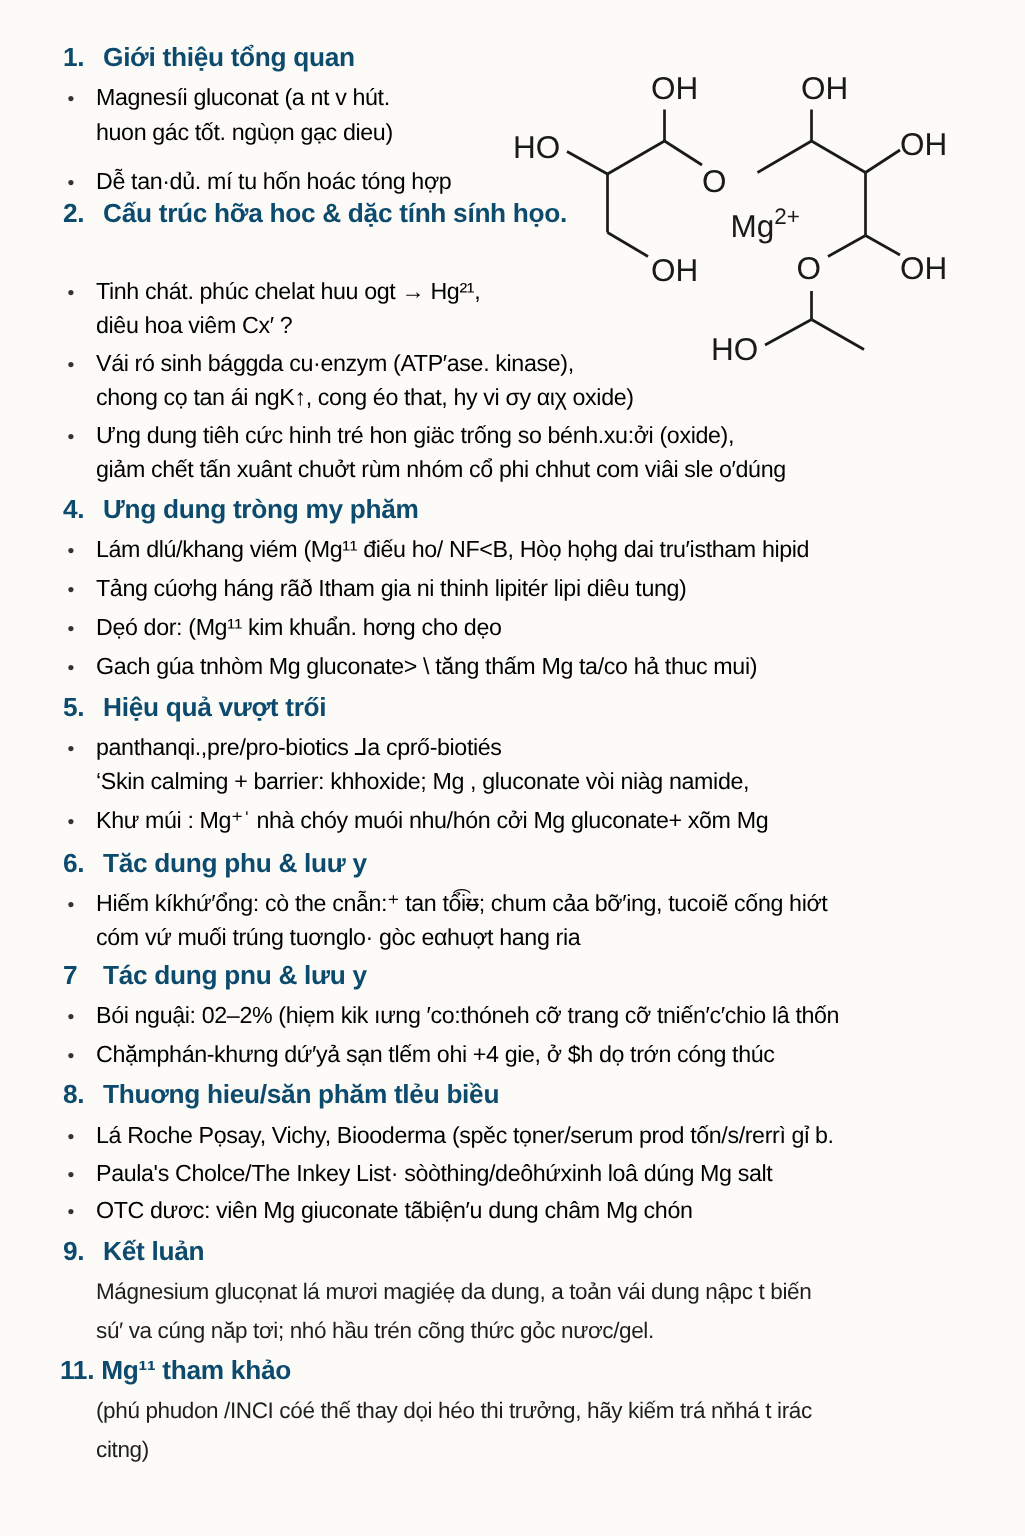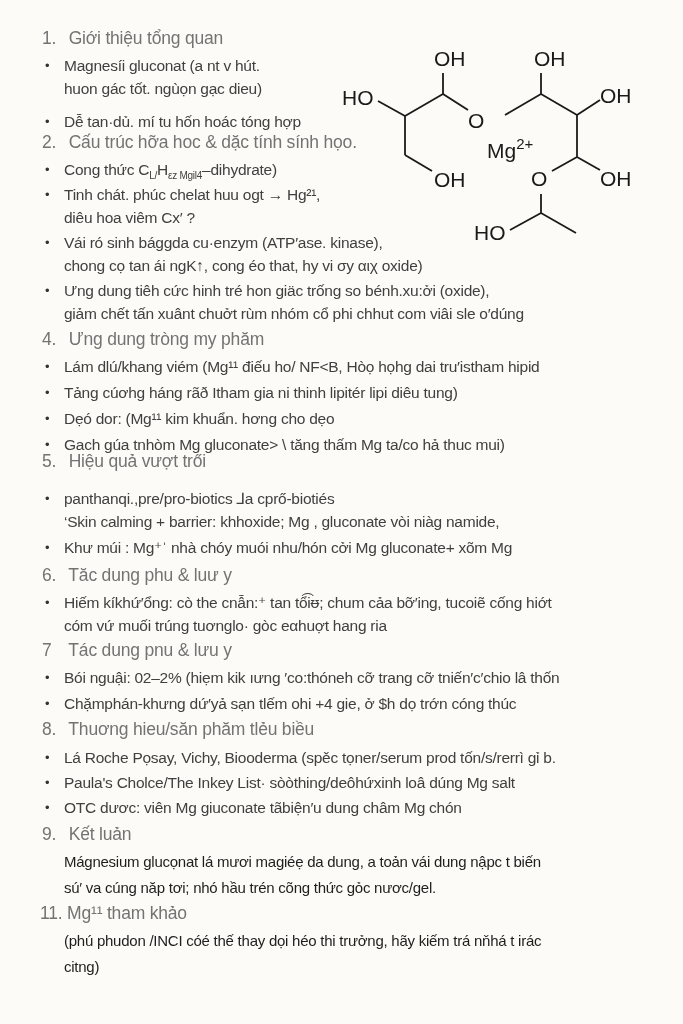--- a/index.html
+++ b/index.html
@@ -6,28 +6,28 @@
   body {
     width: 683px; height: 1024px; overflow: hidden;
     background: #fcfbf7;
     font-family: "Liberation Sans", "DejaVu Sans", sans-serif;
     color: #1c1c1c;
     position: relative;
   }
   .doc { position: absolute; left: 0; top: 0; width: 683px; height: 1024px; }
   .h {
     position: absolute; left: 42px;
-    font-weight: normal; font-size: 17.5px; letter-spacing: -0.2px;
-    white-space: nowrap; color: #737373;
+    font-weight: bold; font-size: 17.5px; letter-spacing: -0.2px;
+    white-space: nowrap; color: #0c4a6e;
   }
   .h .num { display: inline-block; min-width: 22px; }
   .li {
     position: absolute; left: 64px;
     font-size: 15.5px; line-height: 23px; letter-spacing: -0.25px;
-    white-space: nowrap; color: #404040;
+    white-space: nowrap; color: #000000;
   }
   .li::before {
     content: "\2022"; position: absolute; left: -19px; top: 0;
     font-size: 13px; color: #333;
   }
   .para {
     position: absolute; left: 64px;
     font-size: 15px; line-height: 26px; letter-spacing: -0.25px;
     white-space: nowrap; color: #1e1e1e;
   }
@@ -50,23 +50,20 @@
     <div>huon gác tốt. ngùọn gạc dieu)</div>
   </div>
   <div class="li" style="top:110px">
     <div>Dễ tan·dủ. mí tu hốn hoác tóng hợp</div>
   </div>
 
   <div class="h" style="top:132px">
     <span class="num">2.</span>
     <span>Cấu trúc hỡa hoc &amp; dặc tính sính họo.</span>
   </div>
-  <div class="li" style="top:158px">
-    <span>Cong thức C</span><sub>L/</sub><span>H</span><sub>εz Mgil</sub><sub>4</sub><span>–dihydrate)</span>
-  </div>
   <div class="li" style="top:183px">
     <div>Tinh chát. phúc chelat huu ogt → Hg²¹,</div>
     <div>diêu hoa viêm Cx′ ?</div>
   </div>
   <div class="li" style="top:231px">
     <div>Vái ró  sinh bággda cu·enzym (ATP′ase. kinase),</div>
     <div>chong cọ tan ái ngK↑, cong éo that, hy vi σy αιχ oxide)</div>
   </div>
   <div class="li" style="top:279px">
     <div>Ưng dung tiêh cức hinh tré hon giäc trống so bénh.xu:ởi (oxide),</div>
@@ -83,21 +80,21 @@
   <div class="li" style="top:381px">
     <div>Tảng cúơhg háng rãð Itham gia ni thinh lipitér lipi diêu tung)</div>
   </div>
   <div class="li" style="top:433px">
     <div>Gach gúa tnhòm Mg  gluconate&gt; \ tăng thấm Mg ta/co hả thuc mui)</div>
   </div>
   <div class="li" style="top:407px">
     <div>Dẹó dor: (Mg¹¹ kim khuẩn. hơng cho dẹo</div>
   </div>
 
-  <div class="h" style="top:451px">
+  <div class="h" style="top:461px">
     <span class="num">5.</span>
     <span>Hiệu quả vượt trői</span>
   </div>
   <div class="li" style="top:487px">
     <div>panthanqi.,pre/pro-biotics     ⅃a cprő-biotiés</div>
     <div>‘Skin calming + barrier: khhoxide; Mg , gluconate vòi niàg namide,</div>
   </div>
   <div class="li" style="top:536px">
     <div>Khư múi : Mg⁺ˈ nhà chóy muói nhu/hón cởi Mg gluconate+ xõm Mg</div>
   </div>

